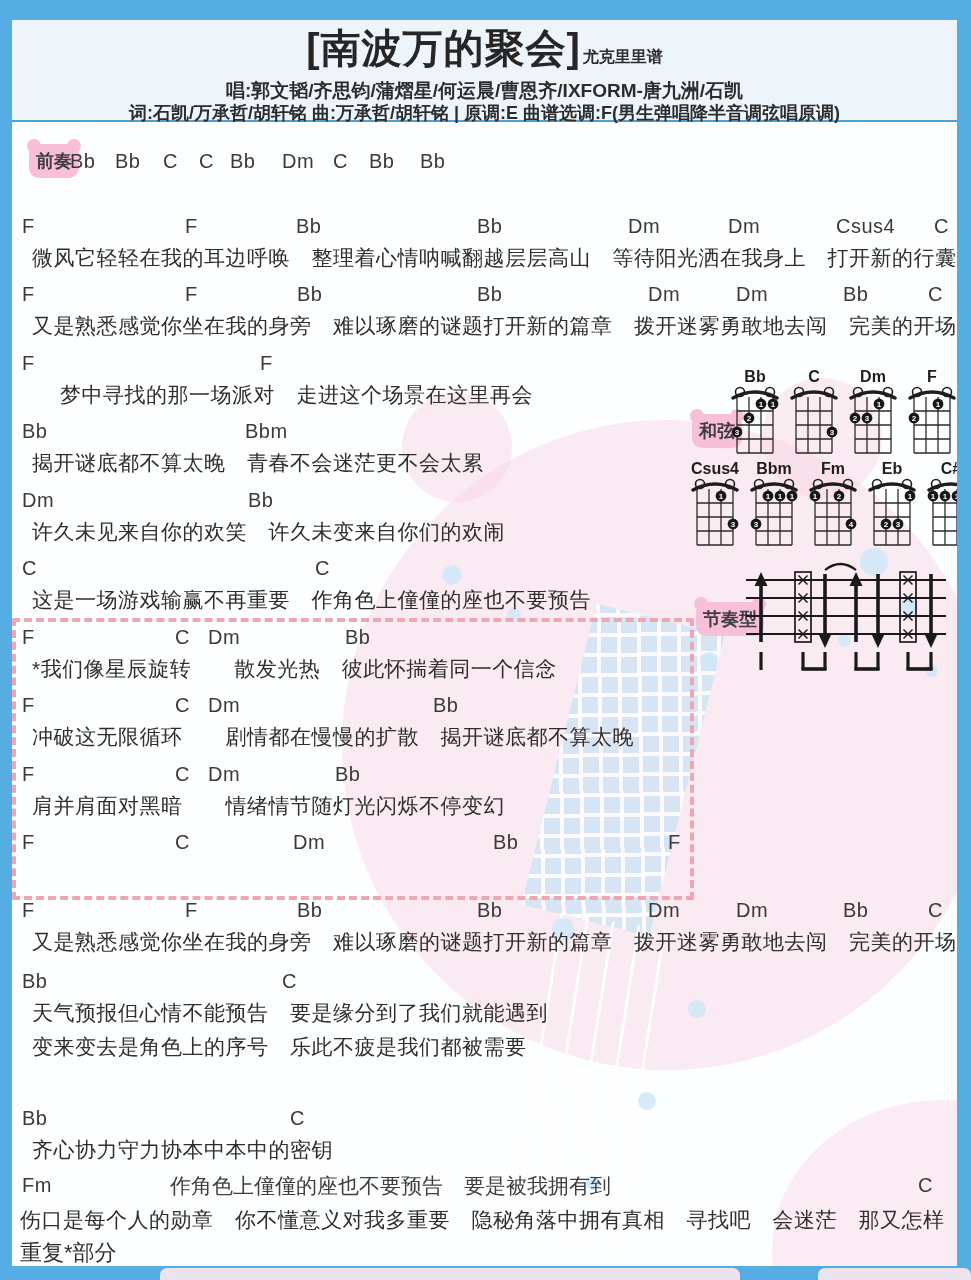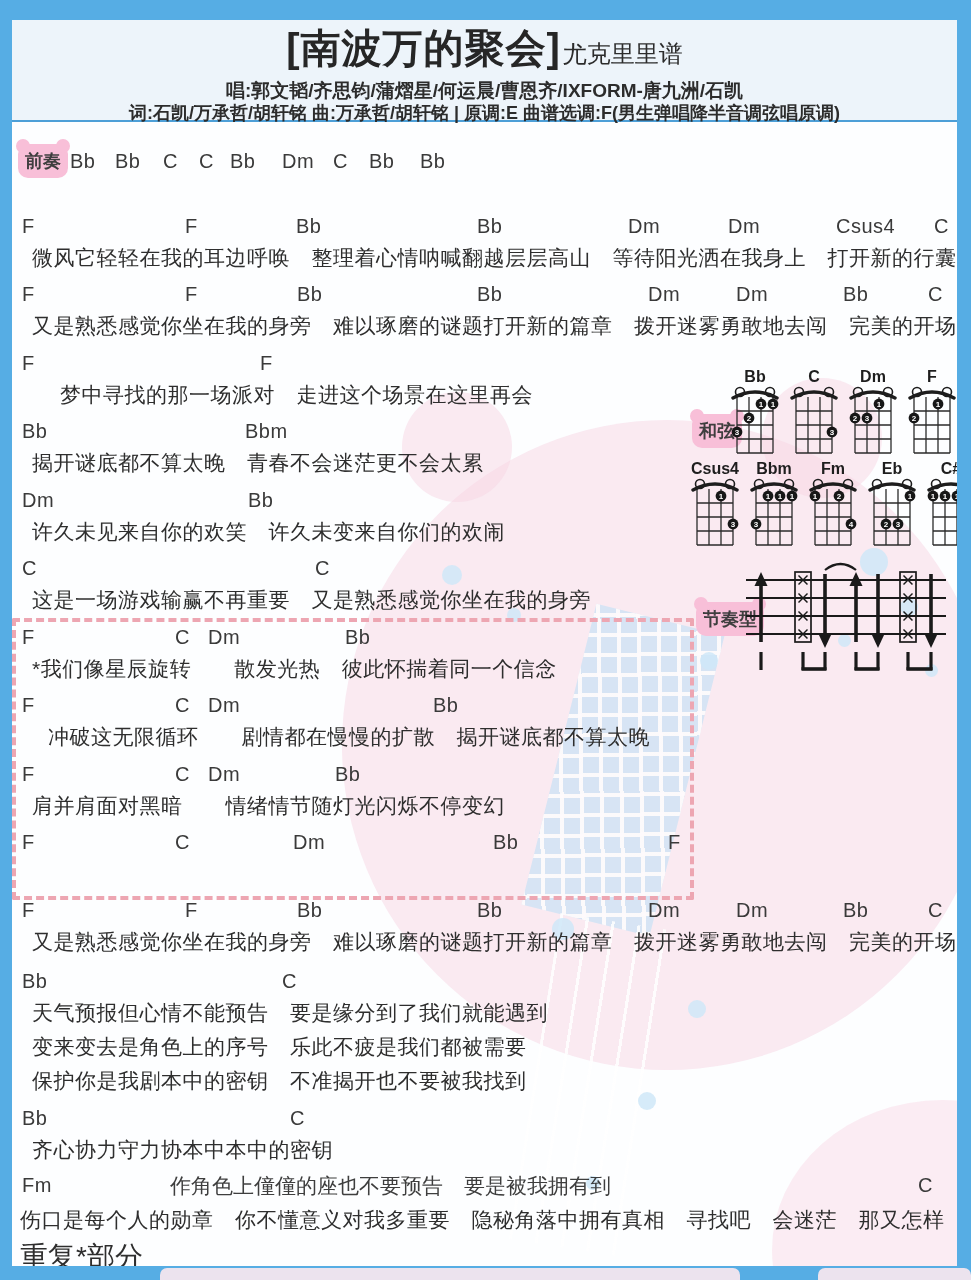--- a/index.html
+++ b/index.html
@@ -18,36 +18,36 @@
       repeating-linear-gradient(-15deg,rgba(255,255,255,.95) 0 4px,transparent 4px 20px),
       #cfe3f5;}
   .wm-strings{left:522px;top:900px;width:116px;height:330px;transform:rotate(9deg);opacity:.9;
     background:repeating-linear-gradient(90deg,rgba(255,255,255,.95) 0 3px,transparent 3px 26px);}
   .wm-dot{border-radius:50%;background:#cfe7f8;opacity:.85;}
   
   .header{position:absolute;left:0;top:0;width:100%;height:100px;background:#edf4fa;
     border-bottom:2px solid #4d9fd7;text-align:center;z-index:3;}
   .title-row{margin-top:6px;line-height:44px;white-space:nowrap;}
   .title{font-size:40px;font-weight:700;color:#262626;letter-spacing:1px;}
-  .subtitle{font-size:24px;font-weight:400;color:#2c2c2c;margin-left:2px;}
+  .subtitle{font-size:16px;font-weight:700;color:#2c2c2c;margin-left:2px;}
   .singers{font-size:19px;font-weight:700;color:#2c2c2c;line-height:22px;margin-top:1px;}
   .credits{font-size:18px;font-weight:700;color:#2c2c2c;line-height:22px;}
   
   .content{position:absolute;left:0;top:0;width:100%;height:100%;z-index:2;}
   .badge{display:inline-block;position:relative;background:#f8bfd8;color:#3e3e3e;
     font-size:18px;font-weight:700;line-height:20px;padding:7px 7px;border-radius:10px;white-space:nowrap;}
   .badge::before,.badge::after{content:"";position:absolute;width:14px;height:14px;border-radius:50%;
     background:#f8bfd8;top:-5px;}
   .badge::before{left:-2px;} .badge::after{right:-2px;}
   .chordtxt{position:absolute;font-size:20px;color:#3a3a3a;white-space:nowrap;letter-spacing:0.5px;}
   .lyrictxt{position:absolute;font-size:21px;color:#2e2e2e;white-space:nowrap;letter-spacing:0.5px;}
   .overlaytxt{position:absolute;font-size:21px;color:#2e2e2e;white-space:nowrap;opacity:.92;}
   .chorus-box{position:absolute;left:0;top:598px;width:682px;height:282px;
     border:4px dashed #eda6b2;border-radius:2px;box-sizing:border-box;}
-  .repeat-note{position:absolute;left:8px;top:1218px;font-size:28px;color:#2e2e2e;}
+  .repeat-note{position:absolute;left:8px;top:1218px;font-size:22px;color:#2e2e2e;}
   
   .chords-panel{position:absolute;left:672px;top:348px;width:288px;}
   .cp-badge{position:absolute;left:8px;top:46px;}
   .cp-row{position:absolute;display:flex;}
   .cp-row1{left:46px;top:0;}
   .cp-row2{left:6px;top:92px;}
   .cp-item{width:50px;margin-right:9px;text-align:center;}
   .cp-name{font-size:16px;font-weight:700;color:#1e1e1e;line-height:17px;}
   
   .rhythm-panel{position:absolute;left:668px;top:540px;width:292px;height:130px;}
@@ -86,21 +86,21 @@
       <div class="title-row">
         <span class="title">[南波万的聚会]</span><span class="subtitle">尤克里里谱</span>
       </div>
       <div class="singers">唱:郭文韬/齐思钧/蒲熠星/何运晨/曹恩齐/IXFORM-唐九洲/石凯</div>
       <div class="credits">词:石凯/万承哲/胡轩铭 曲:万承哲/胡轩铭 | 原调:E 曲谱选调:F(男生弹唱降半音调弦唱原调)</div>
     </div>
 
     <div class="content" id="content">
       <div class="chorus-box"></div>
 
-      <span class="badge" style="position:absolute;left:6px;top:124px;">前奏</span>
+      <span class="badge" style="position:absolute;left:17px;top:124px;">前奏</span>
 
       <div class="chords-panel">
         <span class="badge cp-badge">和弦</span>
         <div class="cp-row cp-row1" id="cpRow1">
             <div class="cp-item"><div class="cp-name">Bb</div><svg width="50" height="72" viewBox="0 0 50 72">
                 <line x1="7" y1="12" x2="7" y2="68" stroke="#2a2a2a" stroke-width="1.3"></line>
                 <line x1="19" y1="12" x2="19" y2="68" stroke="#2a2a2a" stroke-width="1.3"></line>
                 <line x1="31" y1="12" x2="31" y2="68" stroke="#2a2a2a" stroke-width="1.3"></line>
                 <line x1="43" y1="12" x2="43" y2="68" stroke="#2a2a2a" stroke-width="1.3"></line>
                 <line x1="7" y1="12" x2="43" y2="12" stroke="#2a2a2a" stroke-width="0"></line>
@@ -364,31 +364,31 @@
         <span class="chordtxt" style="left: 248px; top: 332px;">F</span>
         <span class="lyrictxt" style="left: 20px; top: 361px; margin-left: 28px;">梦中寻找的那一场派对　走进这个场景在这里再会</span>
         <span class="chordtxt" style="left: 10px; top: 400px;">Bb</span>
         <span class="chordtxt" style="left: 233px; top: 400px;">Bbm</span>
         <span class="lyrictxt" style="left: 20px; top: 429px;">揭开谜底都不算太晚　青春不会迷茫更不会太累</span>
         <span class="chordtxt" style="left: 10px; top: 469px;">Dm</span>
         <span class="chordtxt" style="left: 236px; top: 469px;">Bb</span>
         <span class="lyrictxt" style="left: 20px; top: 498px;">许久未见来自你的欢笑　许久未变来自你们的欢闹</span>
         <span class="chordtxt" style="left: 10px; top: 537px;">C</span>
         <span class="chordtxt" style="left: 303px; top: 537px;">C</span>
-        <span class="lyrictxt" style="left: 20px; top: 566px;">这是一场游戏输赢不再重要　又是熟悉感觉你坐在我的身旁</span>
+        <span class="lyrictxt" style="left: 20px; top: 566px;">这是一场游戏输赢不再重要　作角色上僮僮的座也不要预告</span>
         <span class="chordtxt" style="left: 10px; top: 606px;">F</span>
         <span class="chordtxt" style="left: 163px; top: 606px;">C</span>
         <span class="chordtxt" style="left: 196px; top: 606px;">Dm</span>
         <span class="chordtxt" style="left: 333px; top: 606px;">Bb</span>
         <span class="lyrictxt" style="left: 20px; top: 635px;">*我们像星辰旋转　　散发光热　彼此怀揣着同一个信念</span>
         <span class="chordtxt" style="left: 10px; top: 674px;">F</span>
         <span class="chordtxt" style="left: 163px; top: 674px;">C</span>
         <span class="chordtxt" style="left: 196px; top: 674px;">Dm</span>
         <span class="chordtxt" style="left: 421px; top: 674px;">Bb</span>
-        <span class="lyrictxt" style="left: 36px; top: 703px;">冲破这无限循环　　剧情都在慢慢的扩散　揭开谜底都不算太晚</span>
+        <span class="lyrictxt" style="left: 20px; top: 703px;">冲破这无限循环　　剧情都在慢慢的扩散　揭开谜底都不算太晚</span>
         <span class="chordtxt" style="left: 10px; top: 743px;">F</span>
         <span class="chordtxt" style="left: 163px; top: 743px;">C</span>
         <span class="chordtxt" style="left: 196px; top: 743px;">Dm</span>
         <span class="chordtxt" style="left: 323px; top: 743px;">Bb</span>
         <span class="lyrictxt" style="left: 20px; top: 772px;">肩并肩面对黑暗　　情绪情节随灯光闪烁不停变幻</span>
         <span class="chordtxt" style="left: 10px; top: 811px;">F</span>
         <span class="chordtxt" style="left: 163px; top: 811px;">C</span>
         <span class="chordtxt" style="left: 281px; top: 811px;">Dm</span>
         <span class="chordtxt" style="left: 481px; top: 811px;">Bb</span>
         <span class="chordtxt" style="left: 656px; top: 811px;">F</span>
@@ -398,21 +398,20 @@
         <span class="chordtxt" style="left: 465px; top: 879px;">Bb</span>
         <span class="chordtxt" style="left: 636px; top: 879px;">Dm</span>
         <span class="chordtxt" style="left: 724px; top: 879px;">Dm</span>
         <span class="chordtxt" style="left: 831px; top: 879px;">Bb</span>
         <span class="chordtxt" style="left: 916px; top: 879px;">C</span>
         <span class="lyrictxt" style="left: 20px; top: 908px;">又是熟悉感觉你坐在我的身旁　难以琢磨的谜题打开新的篇章　拨开迷雾勇敢地去闯　完美的开场</span>
         <span class="chordtxt" style="left: 10px; top: 950px;">Bb</span>
         <span class="chordtxt" style="left: 270px; top: 950px;">C</span>
         <span class="lyrictxt" style="left: 20px; top: 979px;">天气预报但心情不能预告　要是缘分到了我们就能遇到</span>
         <span class="lyrictxt" style="left: 20px; top: 1013px;">变来变去是角色上的序号　乐此不疲是我们都被需要</span>
-        <span class="lyrictxt" style="left: 20px; top: 1047px;">保护你是我剧本中的密钥　不准揭开也不要被我找到</span>
         <span class="chordtxt" style="left: 10px; top: 1087px;">Bb</span>
         <span class="chordtxt" style="left: 278px; top: 1087px;">C</span>
         <span class="lyrictxt" style="left: 20px; top: 1116px;">齐心协力守力协本中本中的密钥</span>
         <span class="chordtxt" style="left: 10px; top: 1154px;">Fm</span>
         <span class="chordtxt" style="left: 906px; top: 1154px;">C</span>
         <span class="overlaytxt" style="left: 158px; top: 1152px;">作角色上僮僮的座也不要预告　要是被我拥有到</span>
         <span class="lyrictxt" style="left: 8px; top: 1186px;">伤口是每个人的勋章　你不懂意义对我多重要　隐秘角落中拥有真相　寻找吧　会迷茫　那又怎样</span>
       </div>
   </div>
 

